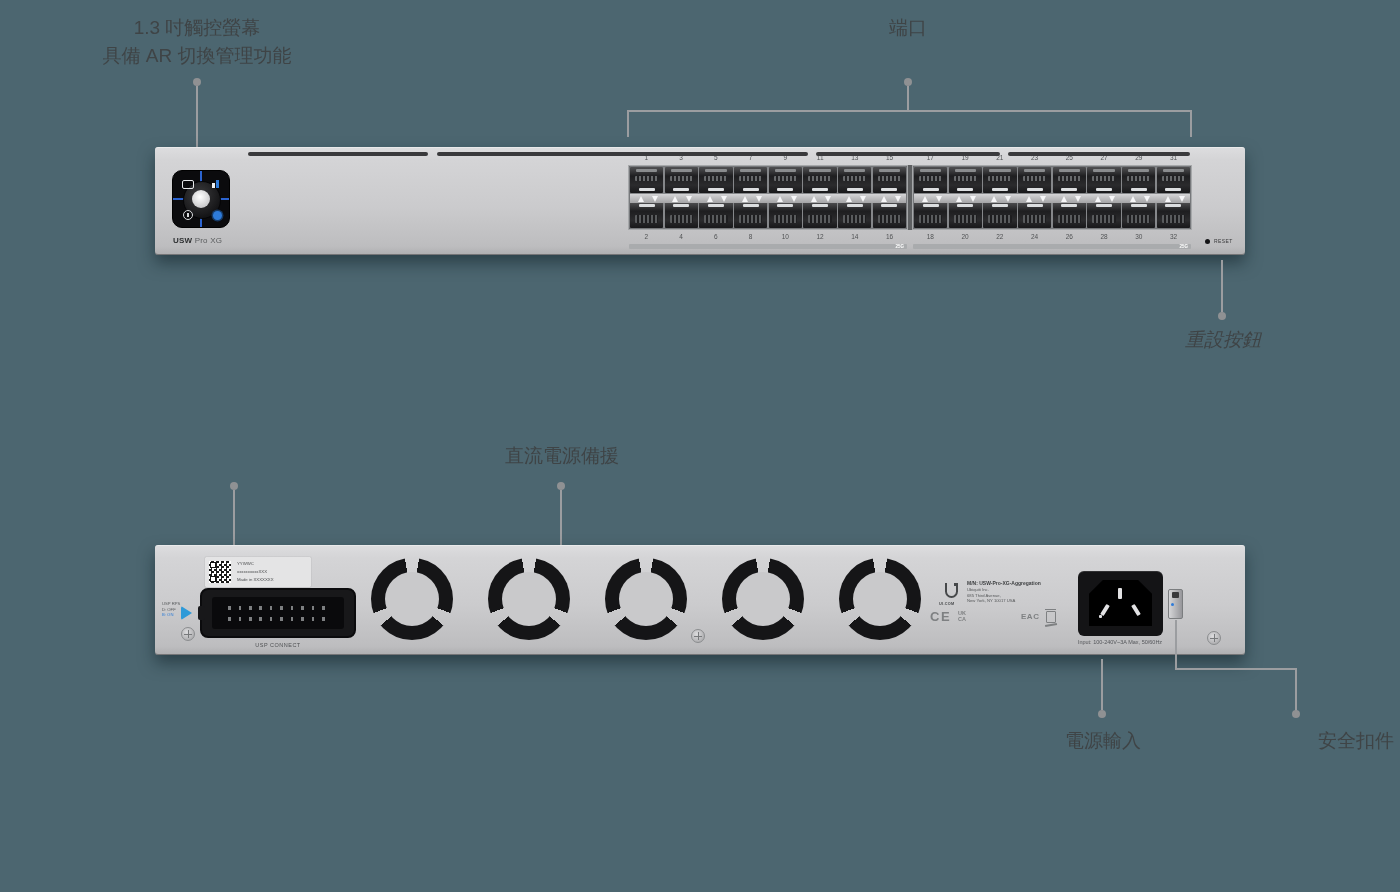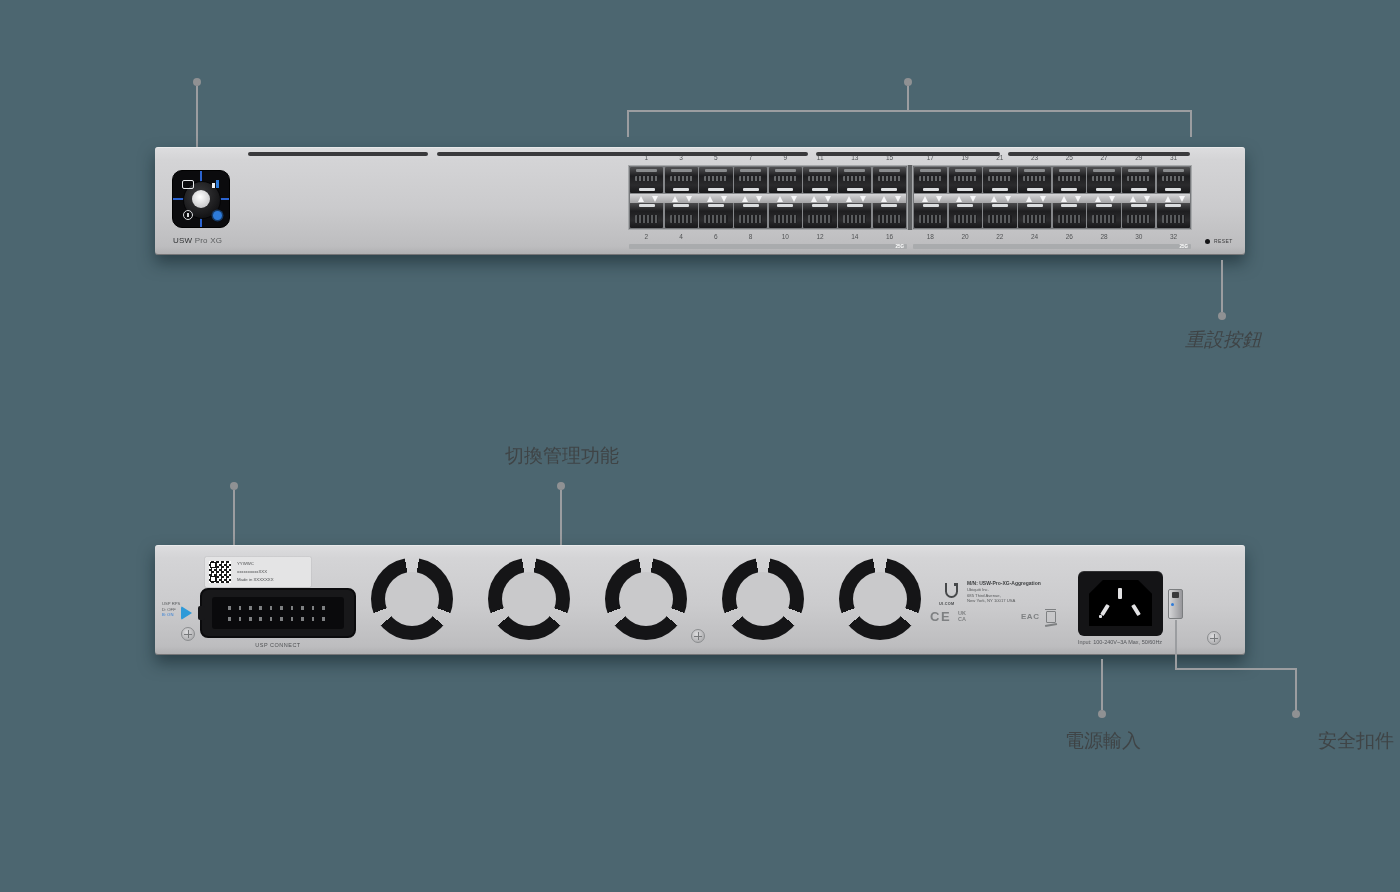--- a/index.html
+++ b/index.html
@@ -34,21 +34,21 @@
         background:radial-gradient(circle at 45% 38%,#ffffff,#c4c4c6 80%);}
   .icn{position:absolute;z-index:4;}
   #icn-tl{left:9px;top:9px;width:10px;height:7px;border:1.2px solid #e6e8ea;border-radius:2px;}
   #icn-tr-a{left:39px;top:12px;width:3px;height:5px;background:#f0f2f4;}
   #icn-tr-b{left:43px;top:9px;width:3px;height:8px;background:#2e7bd9;}
   #icn-bl{left:10px;top:39px;width:8px;height:8px;border:1.2px solid #d8dadc;border-radius:50%;}
   #icn-bl::after{content:"";position:absolute;left:3.3px;top:2px;width:1.4px;height:4px;background:#d8dadc;}
   #icn-br{left:40px;top:40px;width:9px;height:9px;border-radius:50%;background:#2e7bd9;
           box-shadow:0 0 0 1.5px #163a66;}
   #model{position:absolute;left:18px;top:89px;font-size:8px;color:#5a5c5e;letter-spacing:.2px;}
-  #model b{color:#2e3032;font-weight:normal;}
+  #model b{color:#2e3032;font-weight:bold;}
 
   
   .numrow{position:absolute;display:flex;height:10px;}
   .numrow span{flex:1;text-align:center;font-size:6.5px;color:#505254;}
   .pbox{position:absolute;height:65px;width:280px;box-sizing:border-box;border:1px solid #a6a8aa;
         background:#85878a;padding:1px;display:flex;gap:1.5px;box-shadow:inset 0 0 2px rgba(0,0,0,.4);}
   .pcol{flex:1;position:relative;height:61px;}
   .cage{position:absolute;left:0;right:0;height:26px;border-radius:1px;
         background:linear-gradient(180deg,#515153,#1e1e20 35%,#2b2b2d 70%,#18181a);}
   .cage.top{top:0;}
@@ -126,24 +126,29 @@
   #secclip{position:absolute;left:1013px;top:44px;width:15px;height:30px;border-radius:2px;box-sizing:border-box;
            background:linear-gradient(90deg,#d6d6d8,#96969a);border:1px solid #7b7d7f;}
   #secclip::before{content:"";position:absolute;left:3px;top:2px;width:7px;height:6px;background:#39393b;border-radius:1px;}
   #secclip::after{content:"";position:absolute;left:2px;top:13px;width:3px;height:3px;border-radius:50%;background:#2e7bd9;}
 </style>
 </head>
 <body>
 
 <div id="canvas">
 
+  <div class="ann" style="left:37px;top:14px;width:320px;">
+    <div>1.3 吋觸控螢幕</div>
+    <div>具備 AR 切換管理功能</div>
+  </div>
   <div class="dot" style="left:193px;top:78px;"></div>
   <div class="lineV" style="left:196px;top:86px;height:61px;"></div>
 
   <div class="ann" style="left:748px;top:14px;width:320px;">
+    <div>端口</div>
   </div>
   <div class="dot" style="left:904px;top:78px;"></div>
   <div class="lineV" style="left:907px;top:86px;height:24px;"></div>
   <div class="lineH" style="left:627px;top:110px;width:565px;"></div>
   <div class="lineV" style="left:627px;top:110px;height:27px;"></div>
   <div class="lineV" style="left:1190px;top:110px;height:27px;"></div>
 
   <div id="front" class="panel">
     <div id="screen">
       <div class="xline" id="xv"></div>
@@ -382,21 +387,21 @@
       <div class="vent" style="left: 853px; width: 182px;"></div>
     </div>
 
   <div class="lineV" style="left:1221px;top:260px;height:52px;"></div>
   <div class="dot" style="left:1218px;top:312px;"></div>
   <div class="ann" style="left:1143px;top:326px;width:160px;font-style:italic;">重設按鈕</div>
 
   <div class="dot" style="left:230px;top:482px;"></div>
   <div class="lineV" style="left:233px;top:490px;height:55px;"></div>
 
-  <div class="ann" style="left:442px;top:442px;width:240px;">切換管理功能</div>
+  <div class="ann" style="left:442px;top:442px;width:240px;">直流電源備援</div>
   <div class="dot" style="left:557px;top:482px;"></div>
   <div class="lineV" style="left:560px;top:490px;height:55px;"></div>
 
   <div id="back" class="panel">
     <div id="sticker">
       <div class="qr"></div>
       <div id="sticker-txt">
         <div>YYWWC</div>
         <div>xxxxxxxxxxXXX</div>
         <div>Made in XXXXXXX</div>

